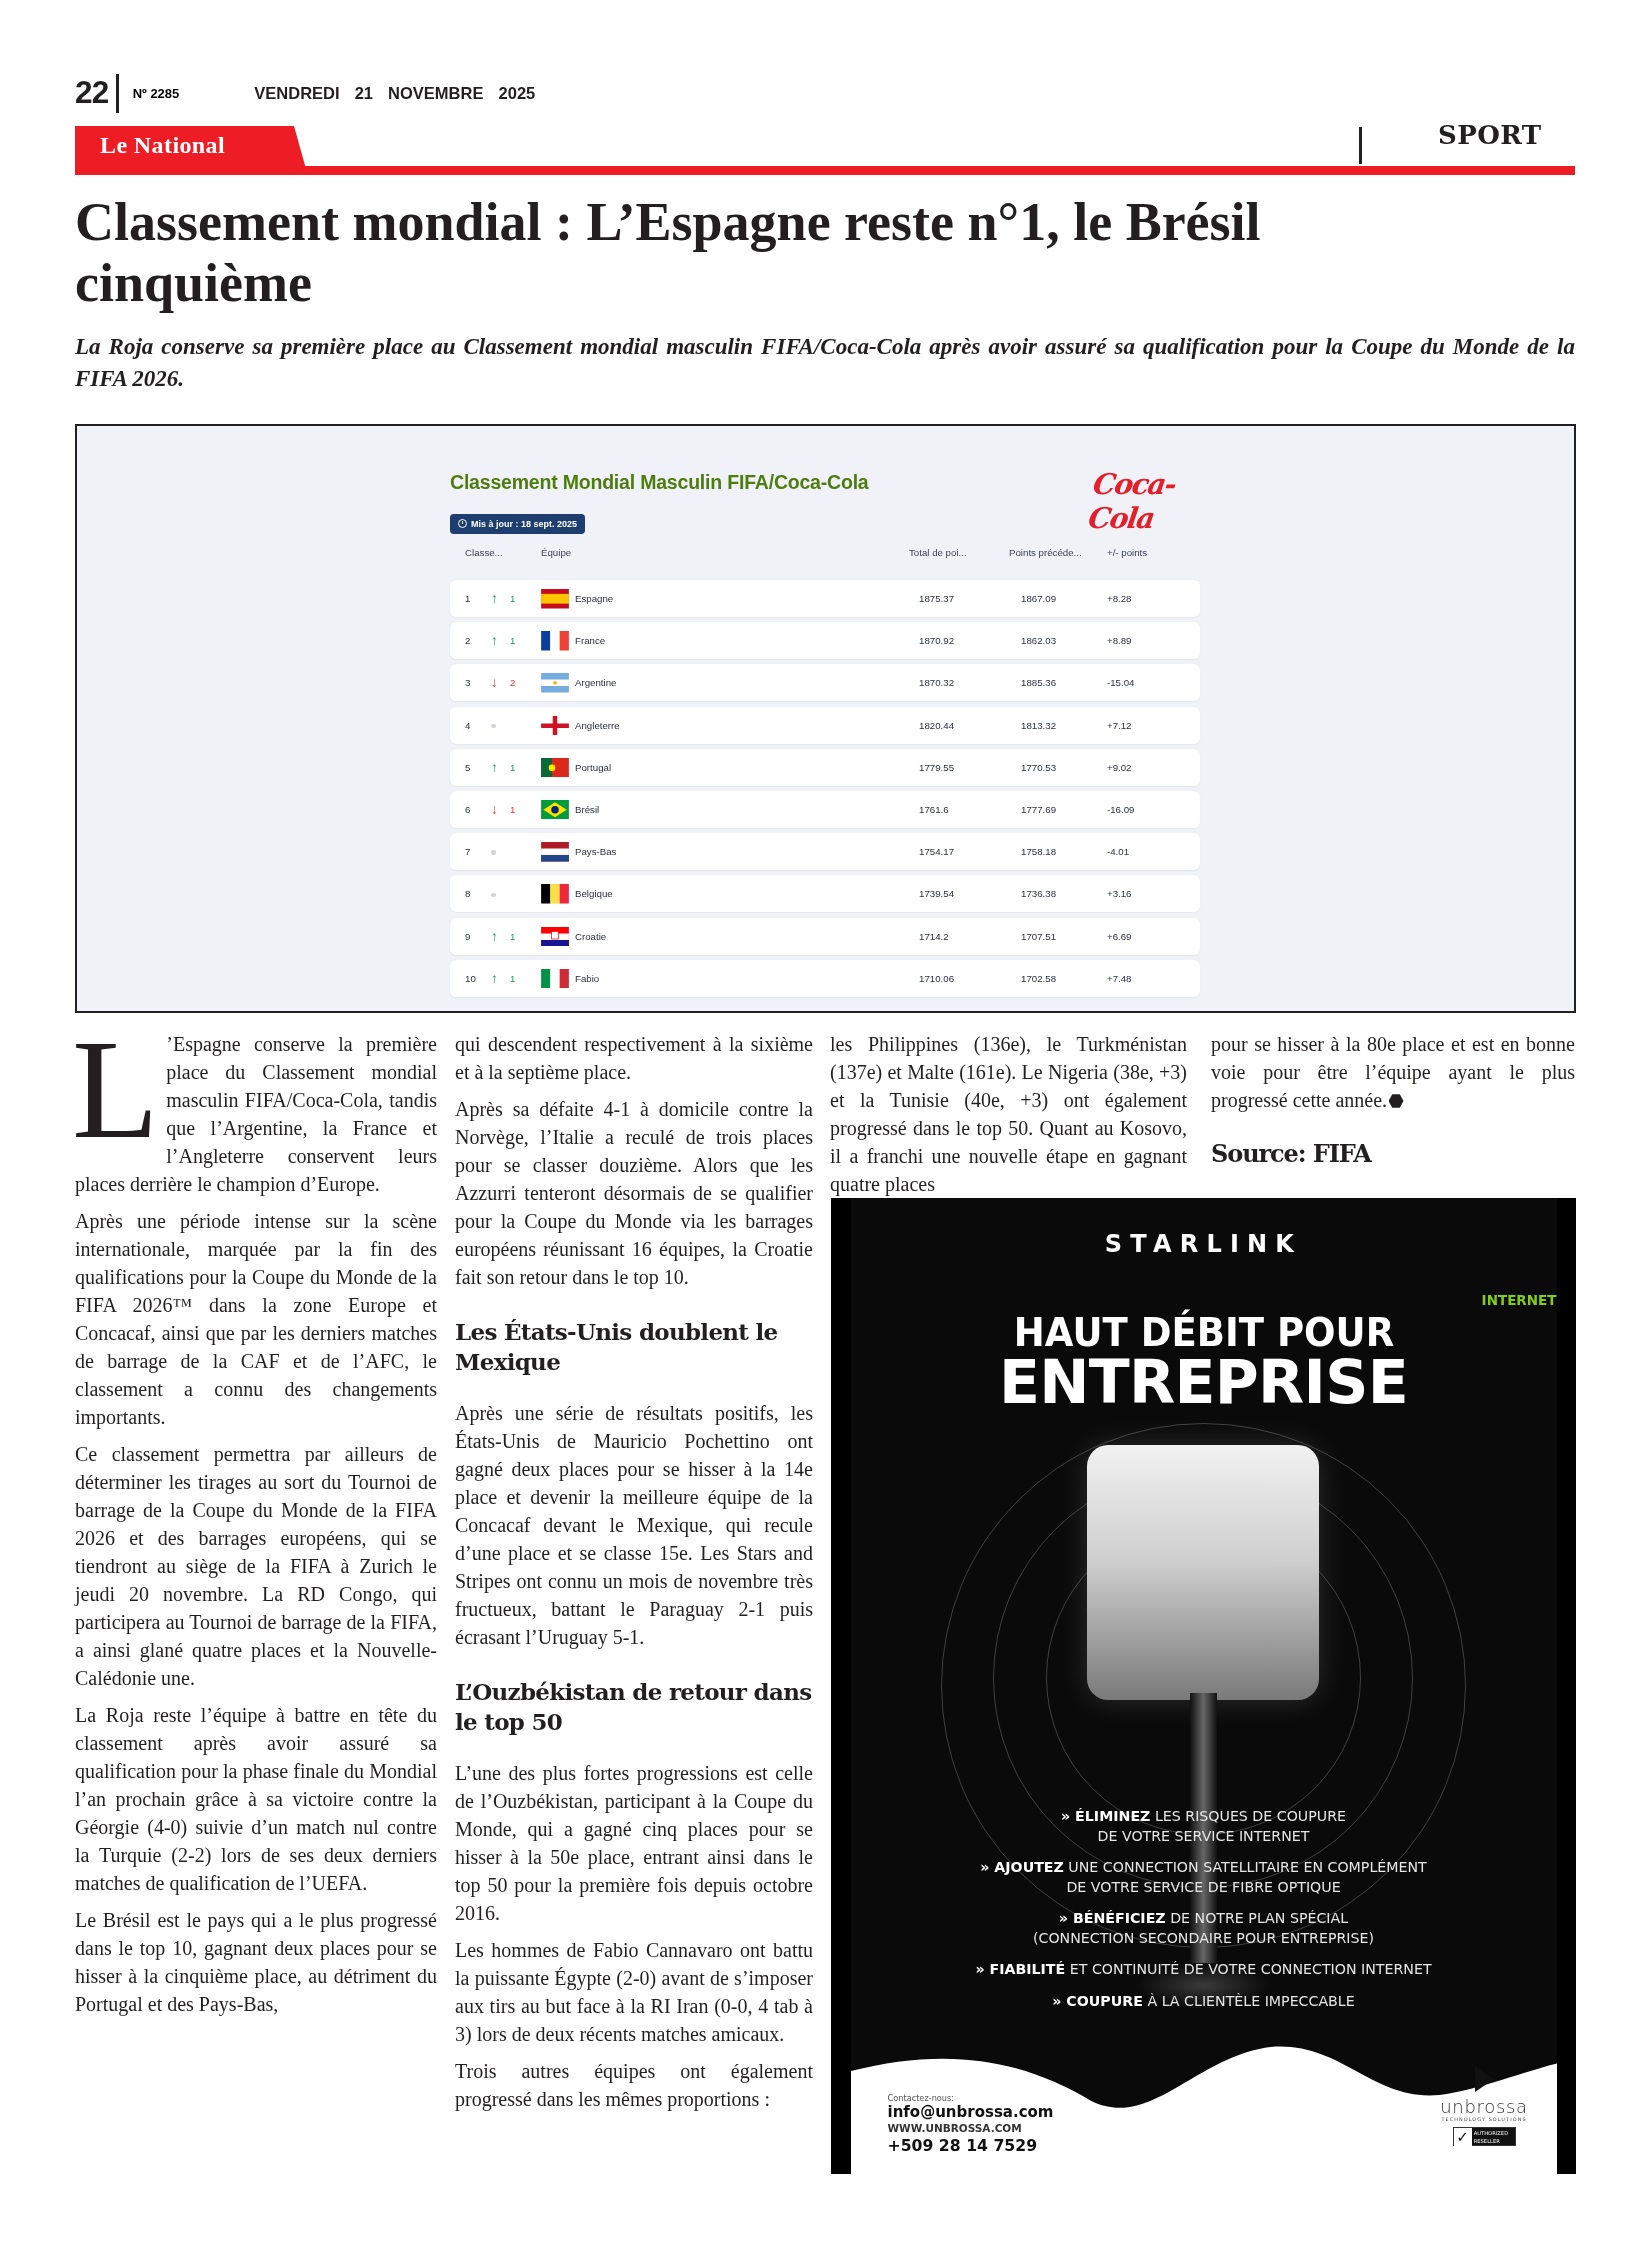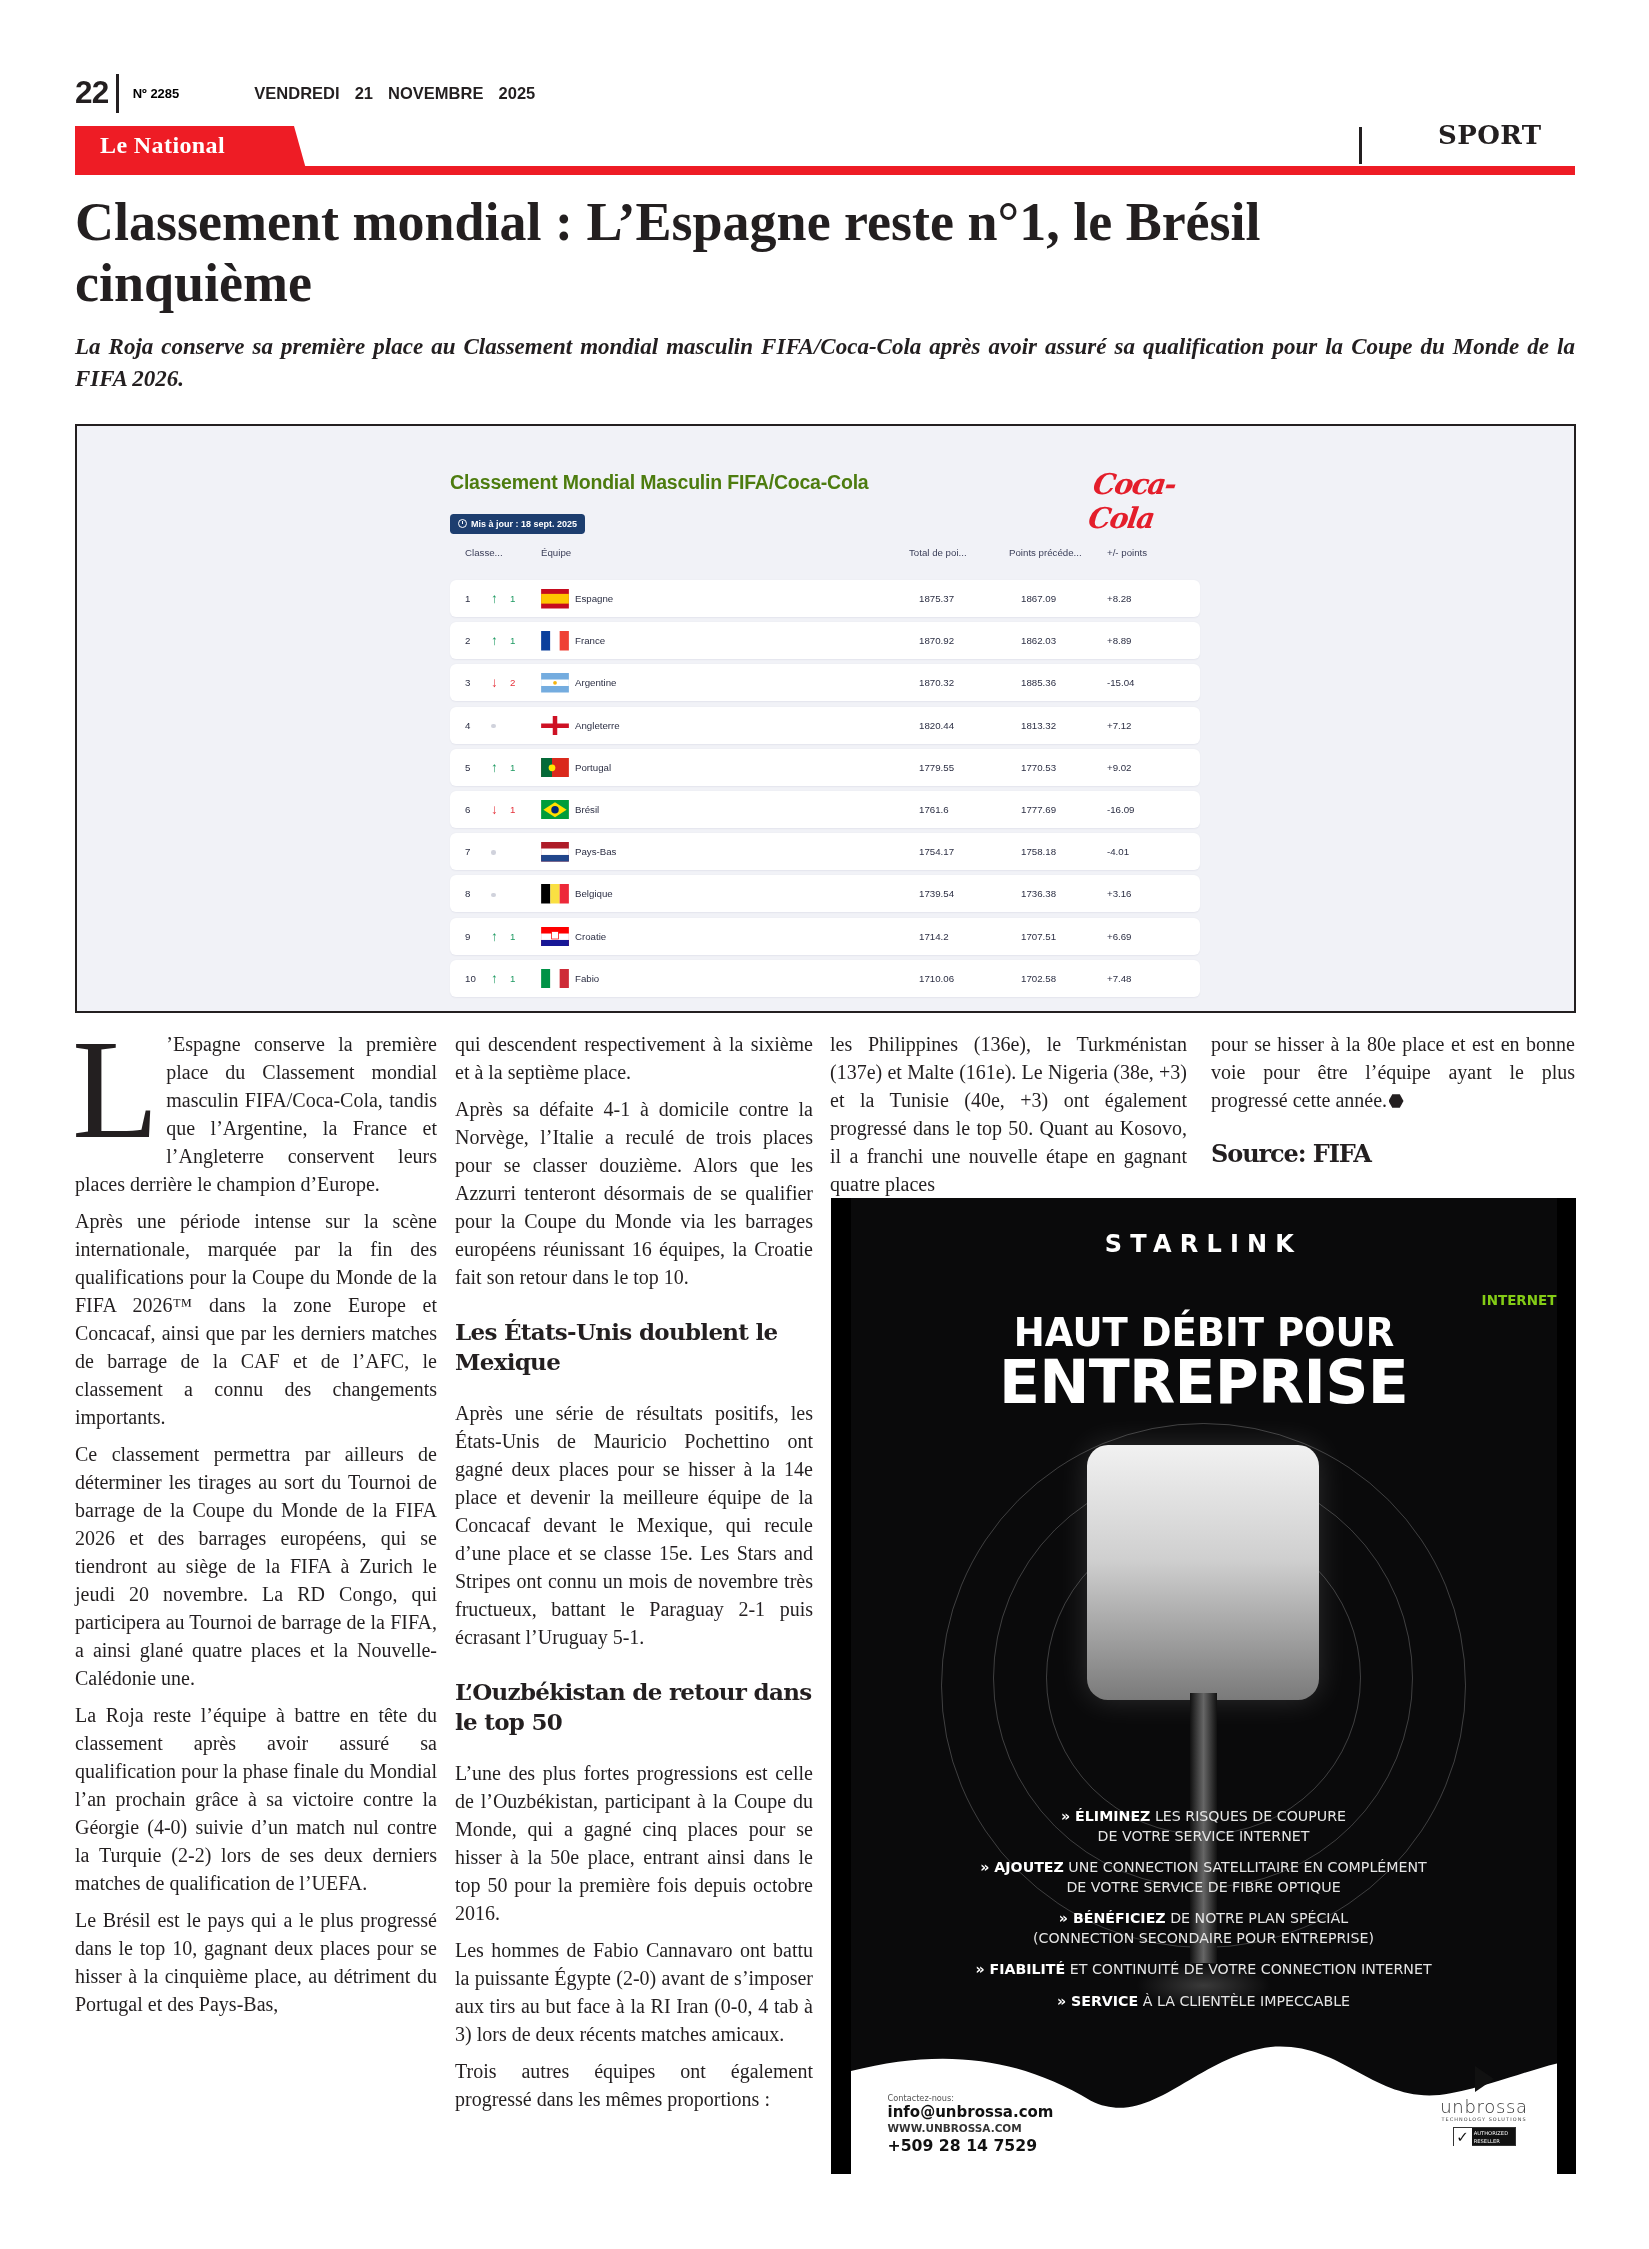--- a/index.html
+++ b/index.html
@@ -327,21 +327,21 @@
     <div class="ad-h2">ENTREPRISE</div>
     <div class="dish"></div>
     <div class="mast"></div>
     <div class="mast-base"></div>
 
     <div class="bullets">
       <div class="bullet"><b>» ÉLIMINEZ</b><span> LES RISQUES DE COUPURE</span><span class="l2">DE VOTRE SERVICE INTERNET</span></div>
       <div class="bullet"><b>» AJOUTEZ</b><span> UNE CONNECTION SATELLITAIRE EN COMPLÉMENT</span><span class="l2">DE VOTRE SERVICE DE FIBRE OPTIQUE</span></div>
       <div class="bullet"><b>» BÉNÉFICIEZ</b><span> DE NOTRE PLAN SPÉCIAL</span><span class="l2">(CONNECTION SECONDAIRE POUR ENTREPRISE)</span></div>
       <div class="bullet"><b>» FIABILITÉ</b><span> ET CONTINUITÉ DE VOTRE CONNECTION INTERNET</span></div>
-      <div class="bullet"><b>» SERVICE</b><span> À LA CLIENTÈLE IMPECCABLE</span></div>
+      <div class="bullet"><b>» COUPURE</b><span> À LA CLIENTÈLE IMPECCABLE</span></div>
     </div>
 
     <svg class="wave" viewBox="0 0 942 178" preserveAspectRatio="none">
       <path d="M0 40 C 120 10, 220 20, 320 80 C 400 120, 460 20, 560 8 C 660 0, 700 90, 800 70 C 860 58, 900 40, 942 30 L 942 178 L 0 178 Z" fill="#ffffff"></path>
     </svg>
 
     <div class="contact">
       <div class="contact-label">Contactez-nous:</div>
       <div class="contact-email">info@unbrossa.com</div>
       <div class="contact-web">WWW.UNBROSSA.COM</div>

